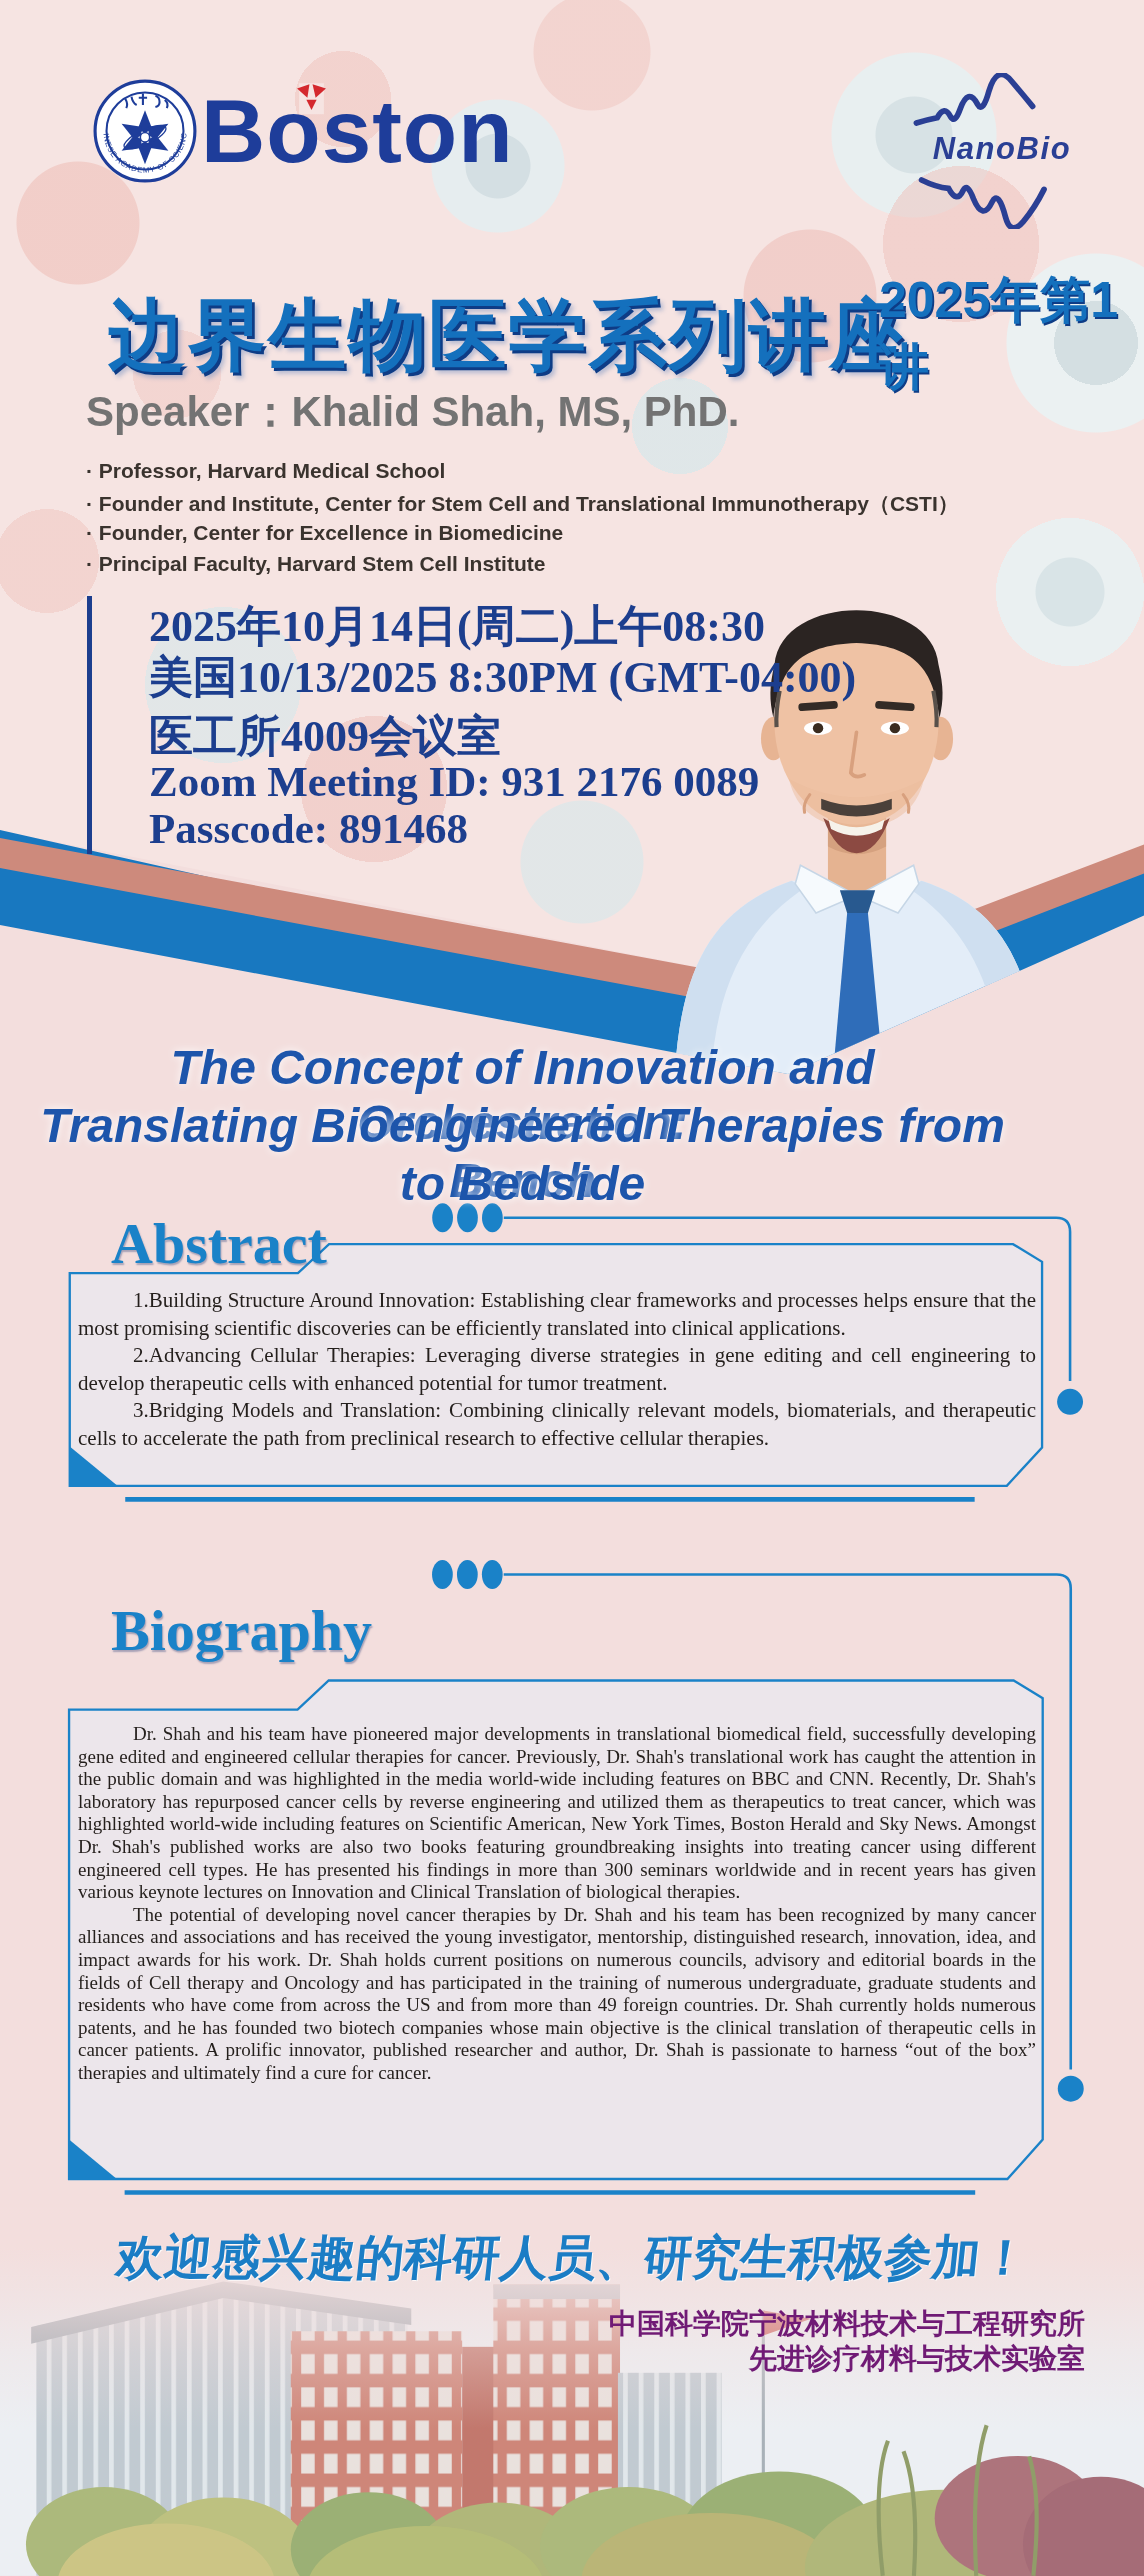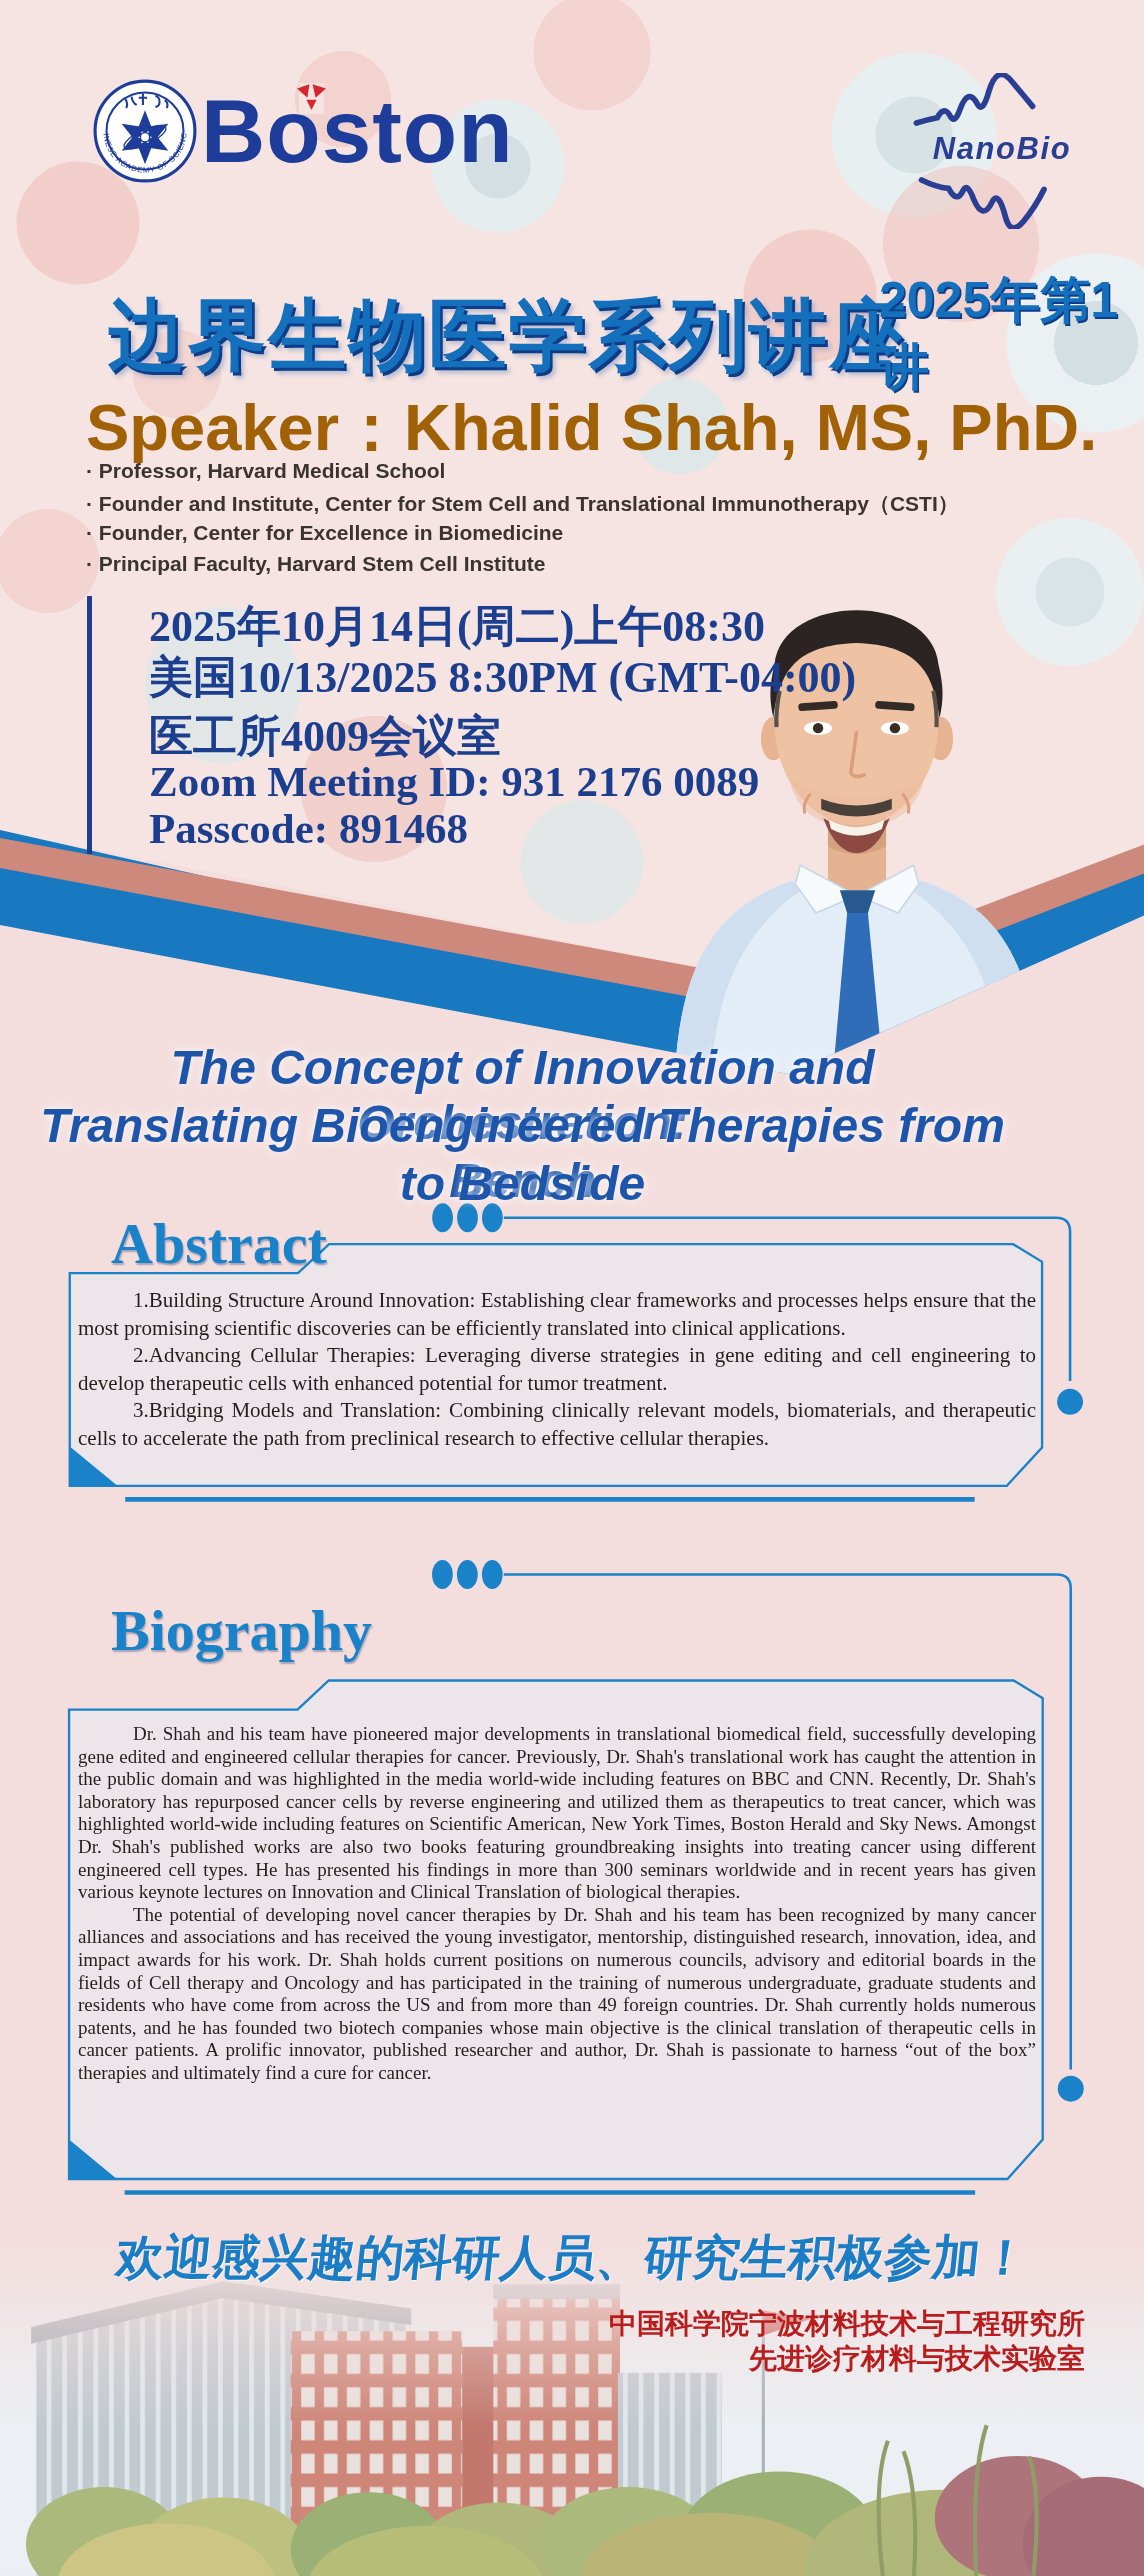--- a/index.html
+++ b/index.html
@@ -41,21 +41,21 @@
   .gem{left:295px;top:83px;z-index:6;}
   .nanobio{left:906px;top:73px;width:192px;height:156px;z-index:5;text-align:center;}
   .nanobio .txt{position:absolute;left:0;top:58px;width:192px;font-size:31px;font-weight:bold;
                 font-style:italic;color:#2a3f94;letter-spacing:1.6px;}
 
   
   .series{left:108px;top:240px;z-index:5;font-size:78px;font-weight:900;color:#1470bd;
           letter-spacing:2.1px;text-shadow:2.6px 3.1px 0 #0e3c86,5.2px 6.2px 4.2px rgba(110,140,190,.45);margin-top:44px;}
   .session{left:879px;top:267px;z-index:5;font-size:50px;font-weight:900;color:#1470bd;
            text-shadow:1.6px 2.1px 0 #0e3c86;}
-  .speaker{left:86px;top:384px;z-index:5;font-size:65px;font-weight:900;color:#a16207;}
+  .speaker{left:86px;top:384px;z-index:5;font-size:42px;font-weight:900;color:#737373;}
   .aff{left:86px;z-index:5;font-size:21px;font-weight:bold;color:#3a332e;}
 
   
   .vbar{left:87px;top:596px;width:4.7px;height:258px;background:#1c3e8e;z-index:5;}
   .evt{left:113px;z-index:5;font-family:"Liberation Serif",serif;font-weight:bold;
        color:#1c3e8e;font-size:44px;white-space:nowrap;margin-left:36px;}
 
   
   .portrait{left:633px;top:535px;width:447px;height:540px;z-index:4;
     clip-path:polygon(0 0,447px 0,447px 409px,155px 539px,0 510px);}
@@ -74,21 +74,21 @@
   .abs-text{top:1287px;font-size:21px;line-height:27.5px;}
   .bio-text{top:1723px;font-size:19px;line-height:22.6px;}
 
   
   .welcome{left:0;top:2226px;width:1145px;text-align:center;z-index:6;font-size:48px;
            font-weight:900;color:#1b7dc5;transform:skewX(-6deg);
            text-shadow:1px 1px 0 rgba(255,255,255,.8);}
   .campus{left:0;top:2248px;width:1145px;height:328px;z-index:1;}
   .campus-veil{left:0;top:2248px;width:1145px;height:328px;z-index:2;
     background:linear-gradient(180deg,#f3dedd 0%,rgba(243,222,221,.8) 10%,rgba(243,222,221,.35) 32%,rgba(243,222,221,0) 55%);}
-  .org{right:60px;z-index:6;font-size:28px;font-weight:900;color:#b91c1c;text-align:right;}
+  .org{right:60px;z-index:6;font-size:28px;font-weight:900;color:#701a75;text-align:right;}
 </style>
 </head>
 <body>
 
 <div id="poster">
 
   <div class="top-bg abs"></div>
   <div class="band blue abs"></div>
   <div class="band salmon abs"></div>
 

